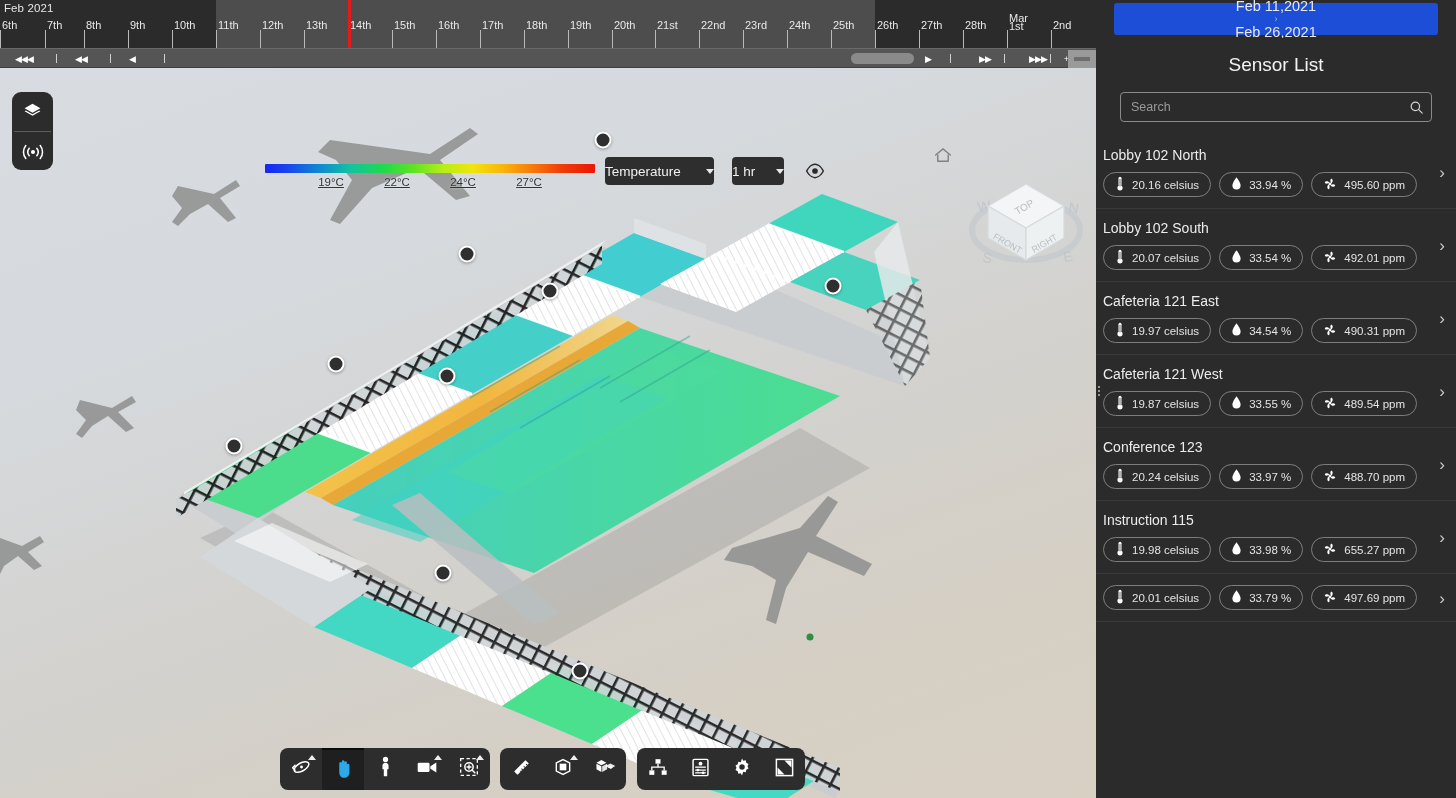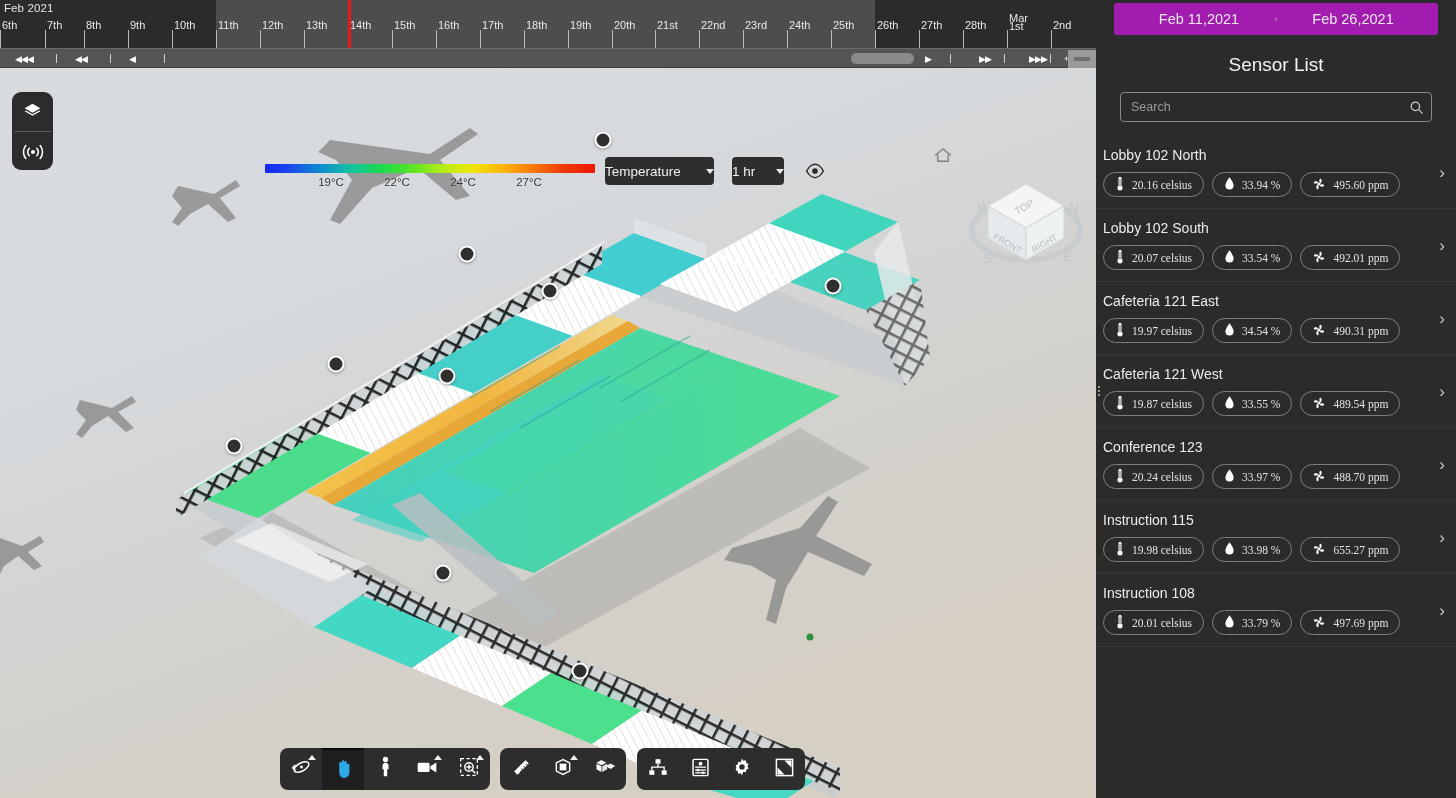--- a/index.html
+++ b/index.html
@@ -62,22 +62,22 @@
     position: absolute; top: 1px; right: 0; width: 28px; height: 18px; background: #9a9a9a;
   }
   .tl-end-inner { position:absolute; top:7px; left:6px; width:16px; height:4px; background:#6e6e6e; }
 
   
   #daterange {
     position: absolute; left: 1096px; top: 0; width: 360px; height: 38px;
     background: #2b2b2b; display: flex; align-items: center; justify-content: center;
   }
   .dr-pill {
-    width: 324px; height: 32px; background: #a21caf; border-radius: 3px;
-    display: flex; align-items: center; justify-content: center; gap: 0;
+    width: 324px; height: 32px; background: #1d4ed8; border-radius: 3px;
+    display: flex; align-items: center; justify-content: center; gap: 0; flex-direction: column;
   }
   .dr-date { color: #e9e9e9; font-size: 14.5px; width: 128px; text-align: center; }
   .dr-arrow { color: #bdbdbd; font-size: 9px; width: 26px; text-align: center; }
 
   
   #viewer {
     position: absolute; left: 0; top: 68px; width: 1096px; height: 730px;
     overflow: hidden;
     background: linear-gradient(160deg, #d8dce0 0%, #d6dade 28%, #d3d2cf 55%, #d5cfc5 78%, #d8d0c3 100%);
   }
@@ -105,20 +105,21 @@
     width: 330px; height: 9px; border-radius: 1px;
     background: linear-gradient(to right,
       #1528ef 0%, #1b3ff0 6%, #0e86d4 16%, #12c3a0 26%,
       #1ddb49 36%, #5ee423 45%, #b6ee17 54%, #f2e40c 63%,
       #f9b50a 72%, #f77a09 81%, #f03c08 90%, #ec1606 100%);
   }
   .lg-ticks { position: relative; height: 16px; margin-top: 3px; }
   .lg-tk {
     position: absolute; font-size: 11.5px; color: #2f3336; transform: translateX(-50%);
     text-shadow: 0 0 2px rgba(255,255,255,.65);
+    text-decoration: underline;
   }
 
   
   .vbtn {
     position: absolute; background: #2e2e2e; border-radius: 4px; color: #f0f0f0;
     display: flex; align-items: center; justify-content: space-between; gap: 6px;
     font-size: 13.5px; height: 28px; cursor: pointer;
   }
   #btn-metric { left: 605px; top: 89px; width: 109px; }
   #btn-period { left: 732px; top: 89px; width: 52px; }
@@ -198,21 +199,20 @@
 
   .srow {
     position: relative; padding: 11px 0 11px 7px; border-bottom: 1px solid #383838; cursor: pointer;
   }
   .srow-name { color: #ececec; font-size: 14px; margin-bottom: 9px; margin-left: 0px; }
   .chips { display: flex; gap: 8px; }
   .chip {
     display: flex; align-items: center; gap: 7px; height: 25px; padding: 0 11px;
     border: 1px solid #7e7e7e; border-radius: 13px; color: #e4e4e4; font-size: 11.5px;
     white-space: nowrap;
-    font-family: Liberation Serif, serif;
   }
   .srow-arrow {
     position: absolute; right: 11px; top: 50%; transform: translateY(-50%);
     color: #c9c9c9; font-size: 17px; line-height: 1;
   }
   .srow-grip {
     position: absolute; left: 2px; top: 50%; transform: translateY(-50%);
     display: none; flex-direction: column; gap: 2px;
   }
   .srow.gripped .srow-grip { display: flex; }
@@ -850,21 +850,20 @@
                   <path d="M9.8 10.8c1.2 1.6 3.8 2.2 5.3 1.1 1-.8.6-2-.7-2.3-1.5-.4-3.4.2-4.6 1.2z" fill="#fff"></path>
                   <path d="M10.8 8.2c1.6-1.2 2.2-3.8 1.1-5.3-.8-1-2-.6-2.3.7-.4 1.5.2 3.4 1.2 4.6z" fill="#fff"></path>
                   <path d="M7.2 9.8c-1.6 1.2-2.2 3.8-1.1 5.3.8 1 2 .6 2.3-.7.4-1.5-.2-3.4-1.2-4.6z" fill="#fff"></path>
                 </svg></span>
               <span>655.27 ppm</span>
             </span>
           </div>
           <span class="srow-arrow">›</span>
         </div>
         <div class="srow">
-          <div class="srow-name">Instruction 108</div>
           <div class="chips">
             <span class="chip">
               <span><svg viewBox="0 0 12 18" width="10" height="15">
                   <rect x="4.2" y="1" width="3.6" height="11" rx="1.8" fill="#fff"></rect>
                   <circle cx="6" cy="14.2" r="3.1" fill="#fff"></circle>
                   <rect x="5.1" y="3.4" width="1.8" height="9" fill="#9c9c9c"></rect>
                 </svg></span>
               <span>20.01 celsius</span>
             </span>
             <span class="chip">

